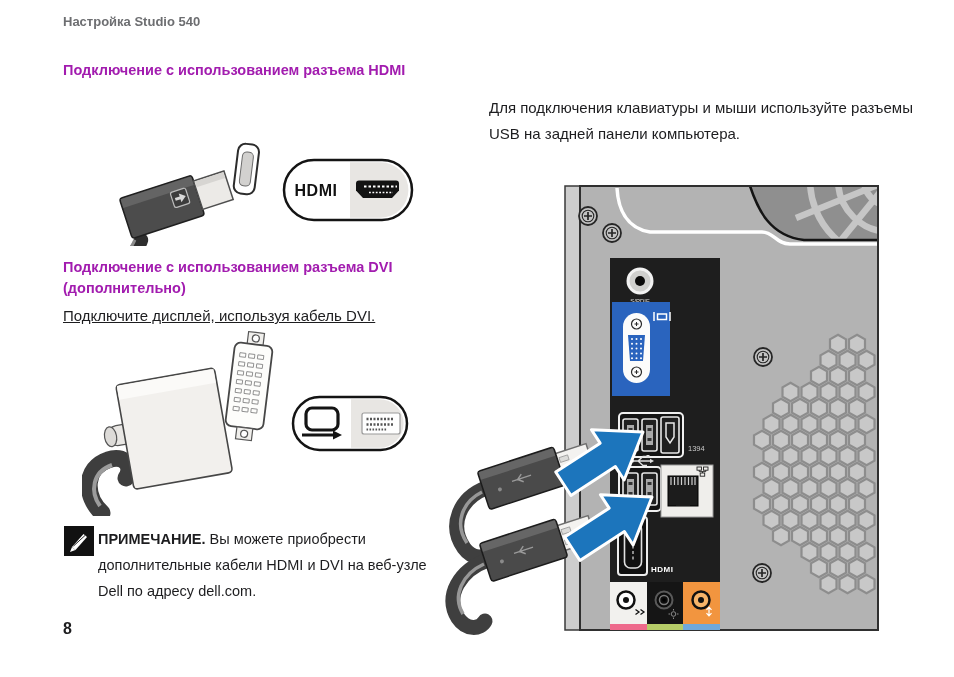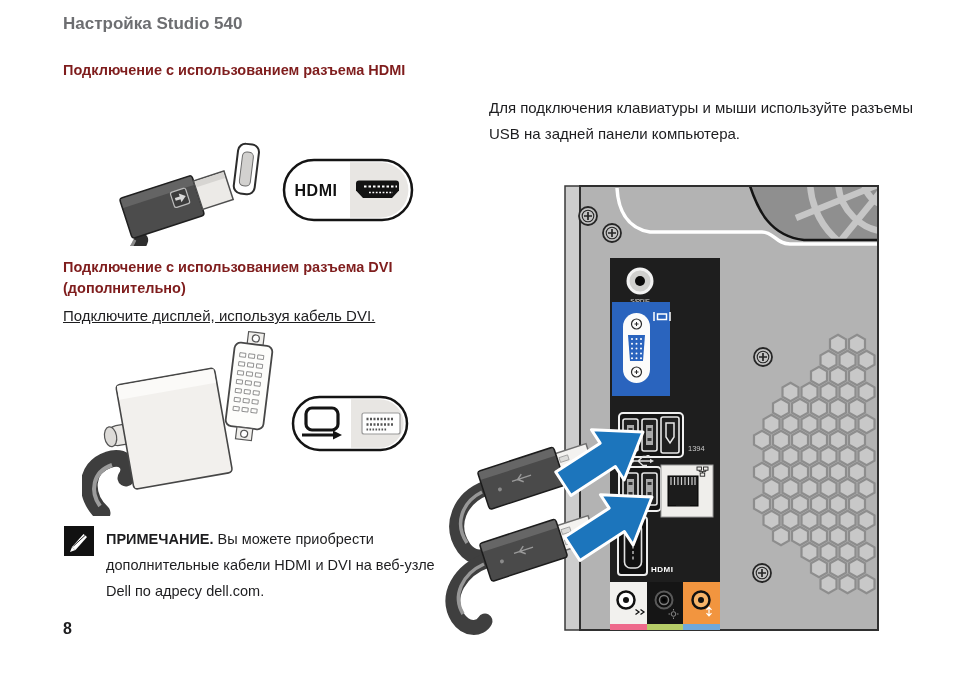--- a/index.html
+++ b/index.html
@@ -1,23 +1,23 @@
 <!DOCTYPE html>
 <html><head>
 <meta charset="utf-8">
 <style>
   html,body{margin:0;padding:0;}
   body{font-family:"Liberation Sans",sans-serif;background:#fff;}
   .page{position:relative;width:954px;height:677px;background:#fff;overflow:hidden;}
   .abs{position:absolute;}
-  .h-doc{font-size:17px;font-weight:bold;color:#6d6e71;}
-  .h-sec{font-size:14.5px;font-weight:bold;color:#7f1d1d;line-height:21px;}
+  .h-doc{font-size:13px;font-weight:bold;color:#6d6e71;}
+  .h-sec{font-size:14.5px;font-weight:bold;color:#a21caf;line-height:21px;}
   .h-big{font-size:20.5px;font-weight:bold;color:#161616;}
   .body-txt{font-size:15px;color:#1d1d1f;line-height:26px;}
-  .note{display:flex;align-items:flex-start;gap:12px;}
+  .note{display:flex;align-items:flex-start;gap:4px;}
   .note-txt{font-size:14.5px;color:#1d1d1f;line-height:26px;width:340px;}
   .note-txt b{font-weight:bold;}
   .pagenum{font-size:16px;font-weight:bold;color:#1d1d1f;}
   svg text{font-family:"Liberation Sans",sans-serif;}
 </style>
 </head>
 <body>
 
 <div class="page">
 

